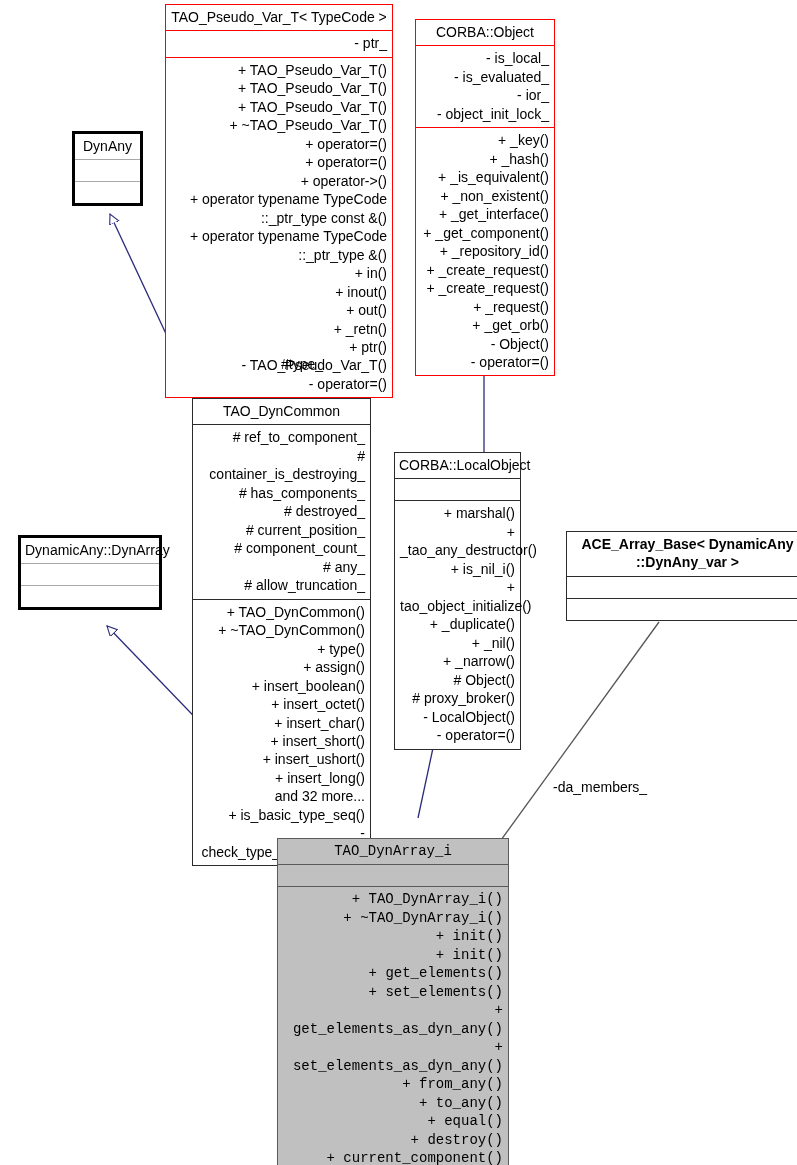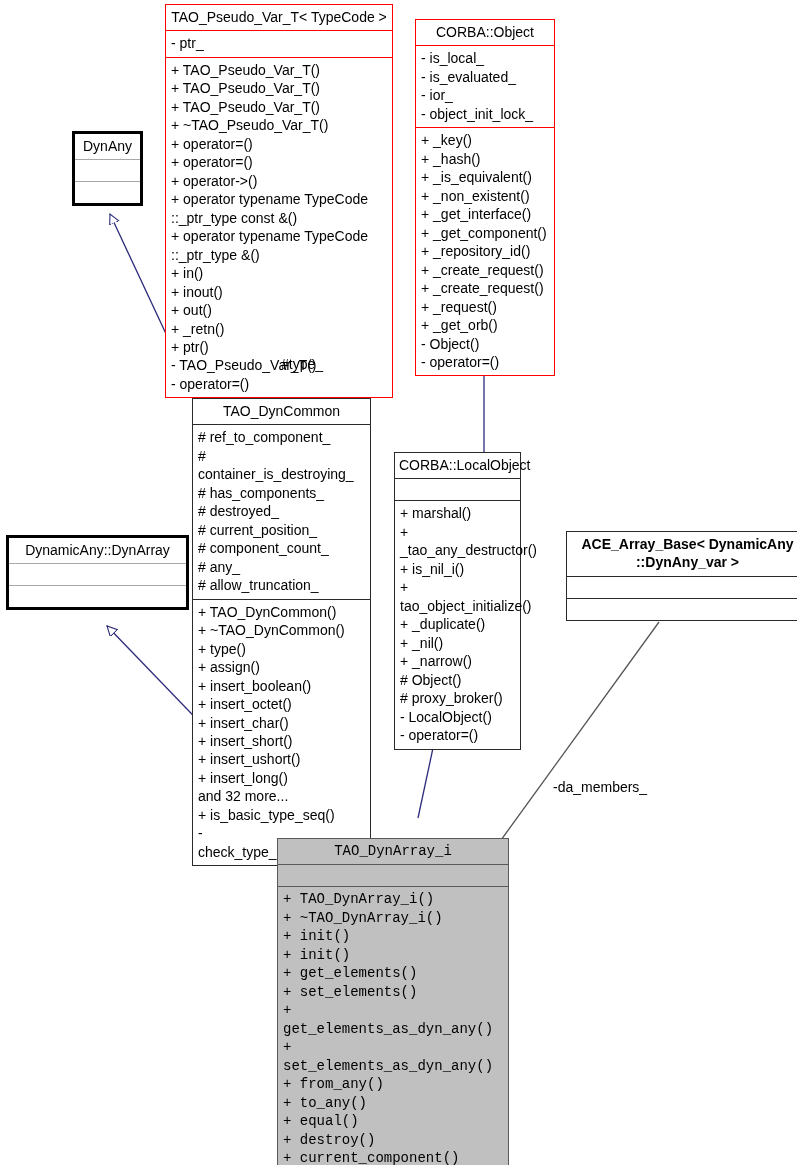--- a/index.html
+++ b/index.html
@@ -33,21 +33,21 @@
     line-height: 1.32;
     color: #000000;
   }
   .node .title {
     text-align: center;
     padding: 3px 4px 4px 4px;
     white-space: pre-line;
   }
   .node .compartment {
     padding: 3px 5px 4px 5px;
-    text-align: left;
+    text-align: right;
     white-space: pre-line;
   }
   .node .compartment.empty {
     min-height: 14px;
   }
   
   .node.red {
     border: 1px solid #ff0000;
     background: #ffffff;
   }
@@ -213,21 +213,21 @@
 + tao_object_initialize()
 + _duplicate()
 + _nil()
 + _narrow()
 # Object()
 # proxy_broker()
 - LocalObject()
 - operator=()</div>
   </div>
 
-  <div class="node grey" style="left:6px; top:535px; width:183px;">
+  <div class="node grey" style="left:18px; top:535px; width:144px;">
     <div class="title">DynamicAny::DynArray</div>
     <div class="compartment sep empty"></div>
     <div class="compartment sep empty"></div>
   </div>
 
   <div class="node black" style="left:566px; top:531px; width:243px;font-weight:bold;">
     <div class="title">ACE_Array_Base&lt; DynamicAny
 ::DynAny_var &gt;</div>
     <div class="compartment sep empty"></div>
     <div class="compartment sep empty"></div>

